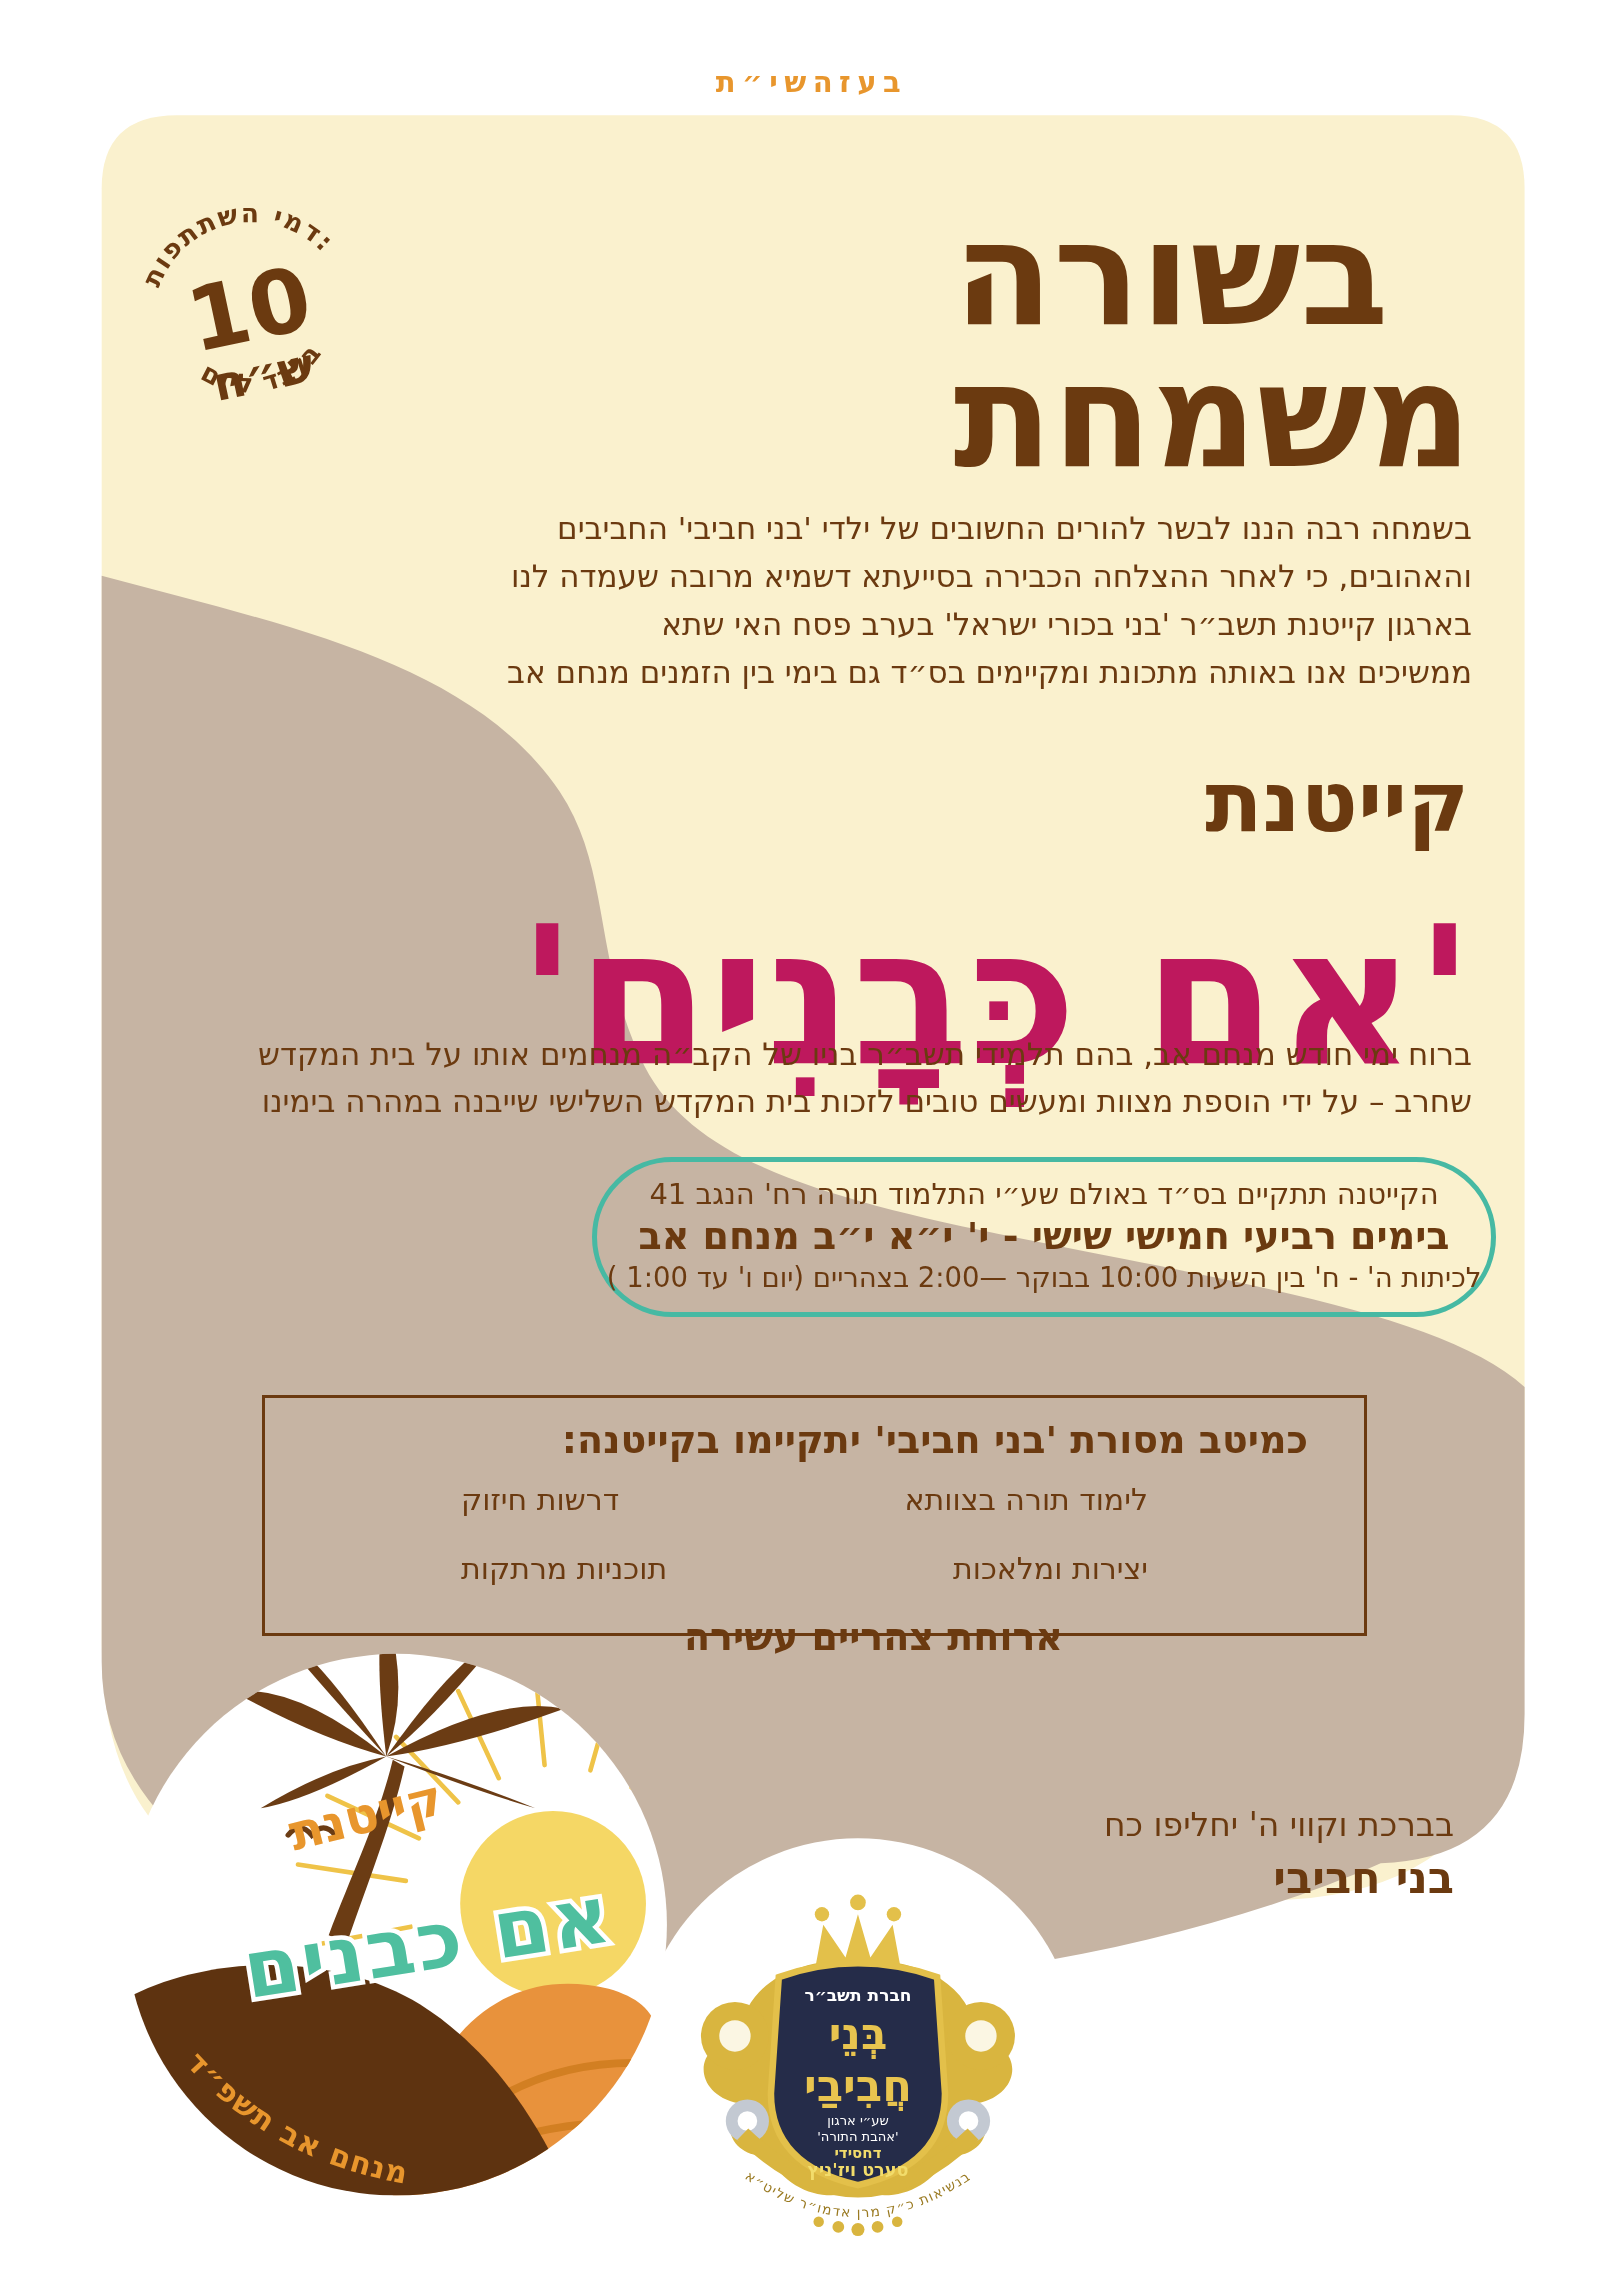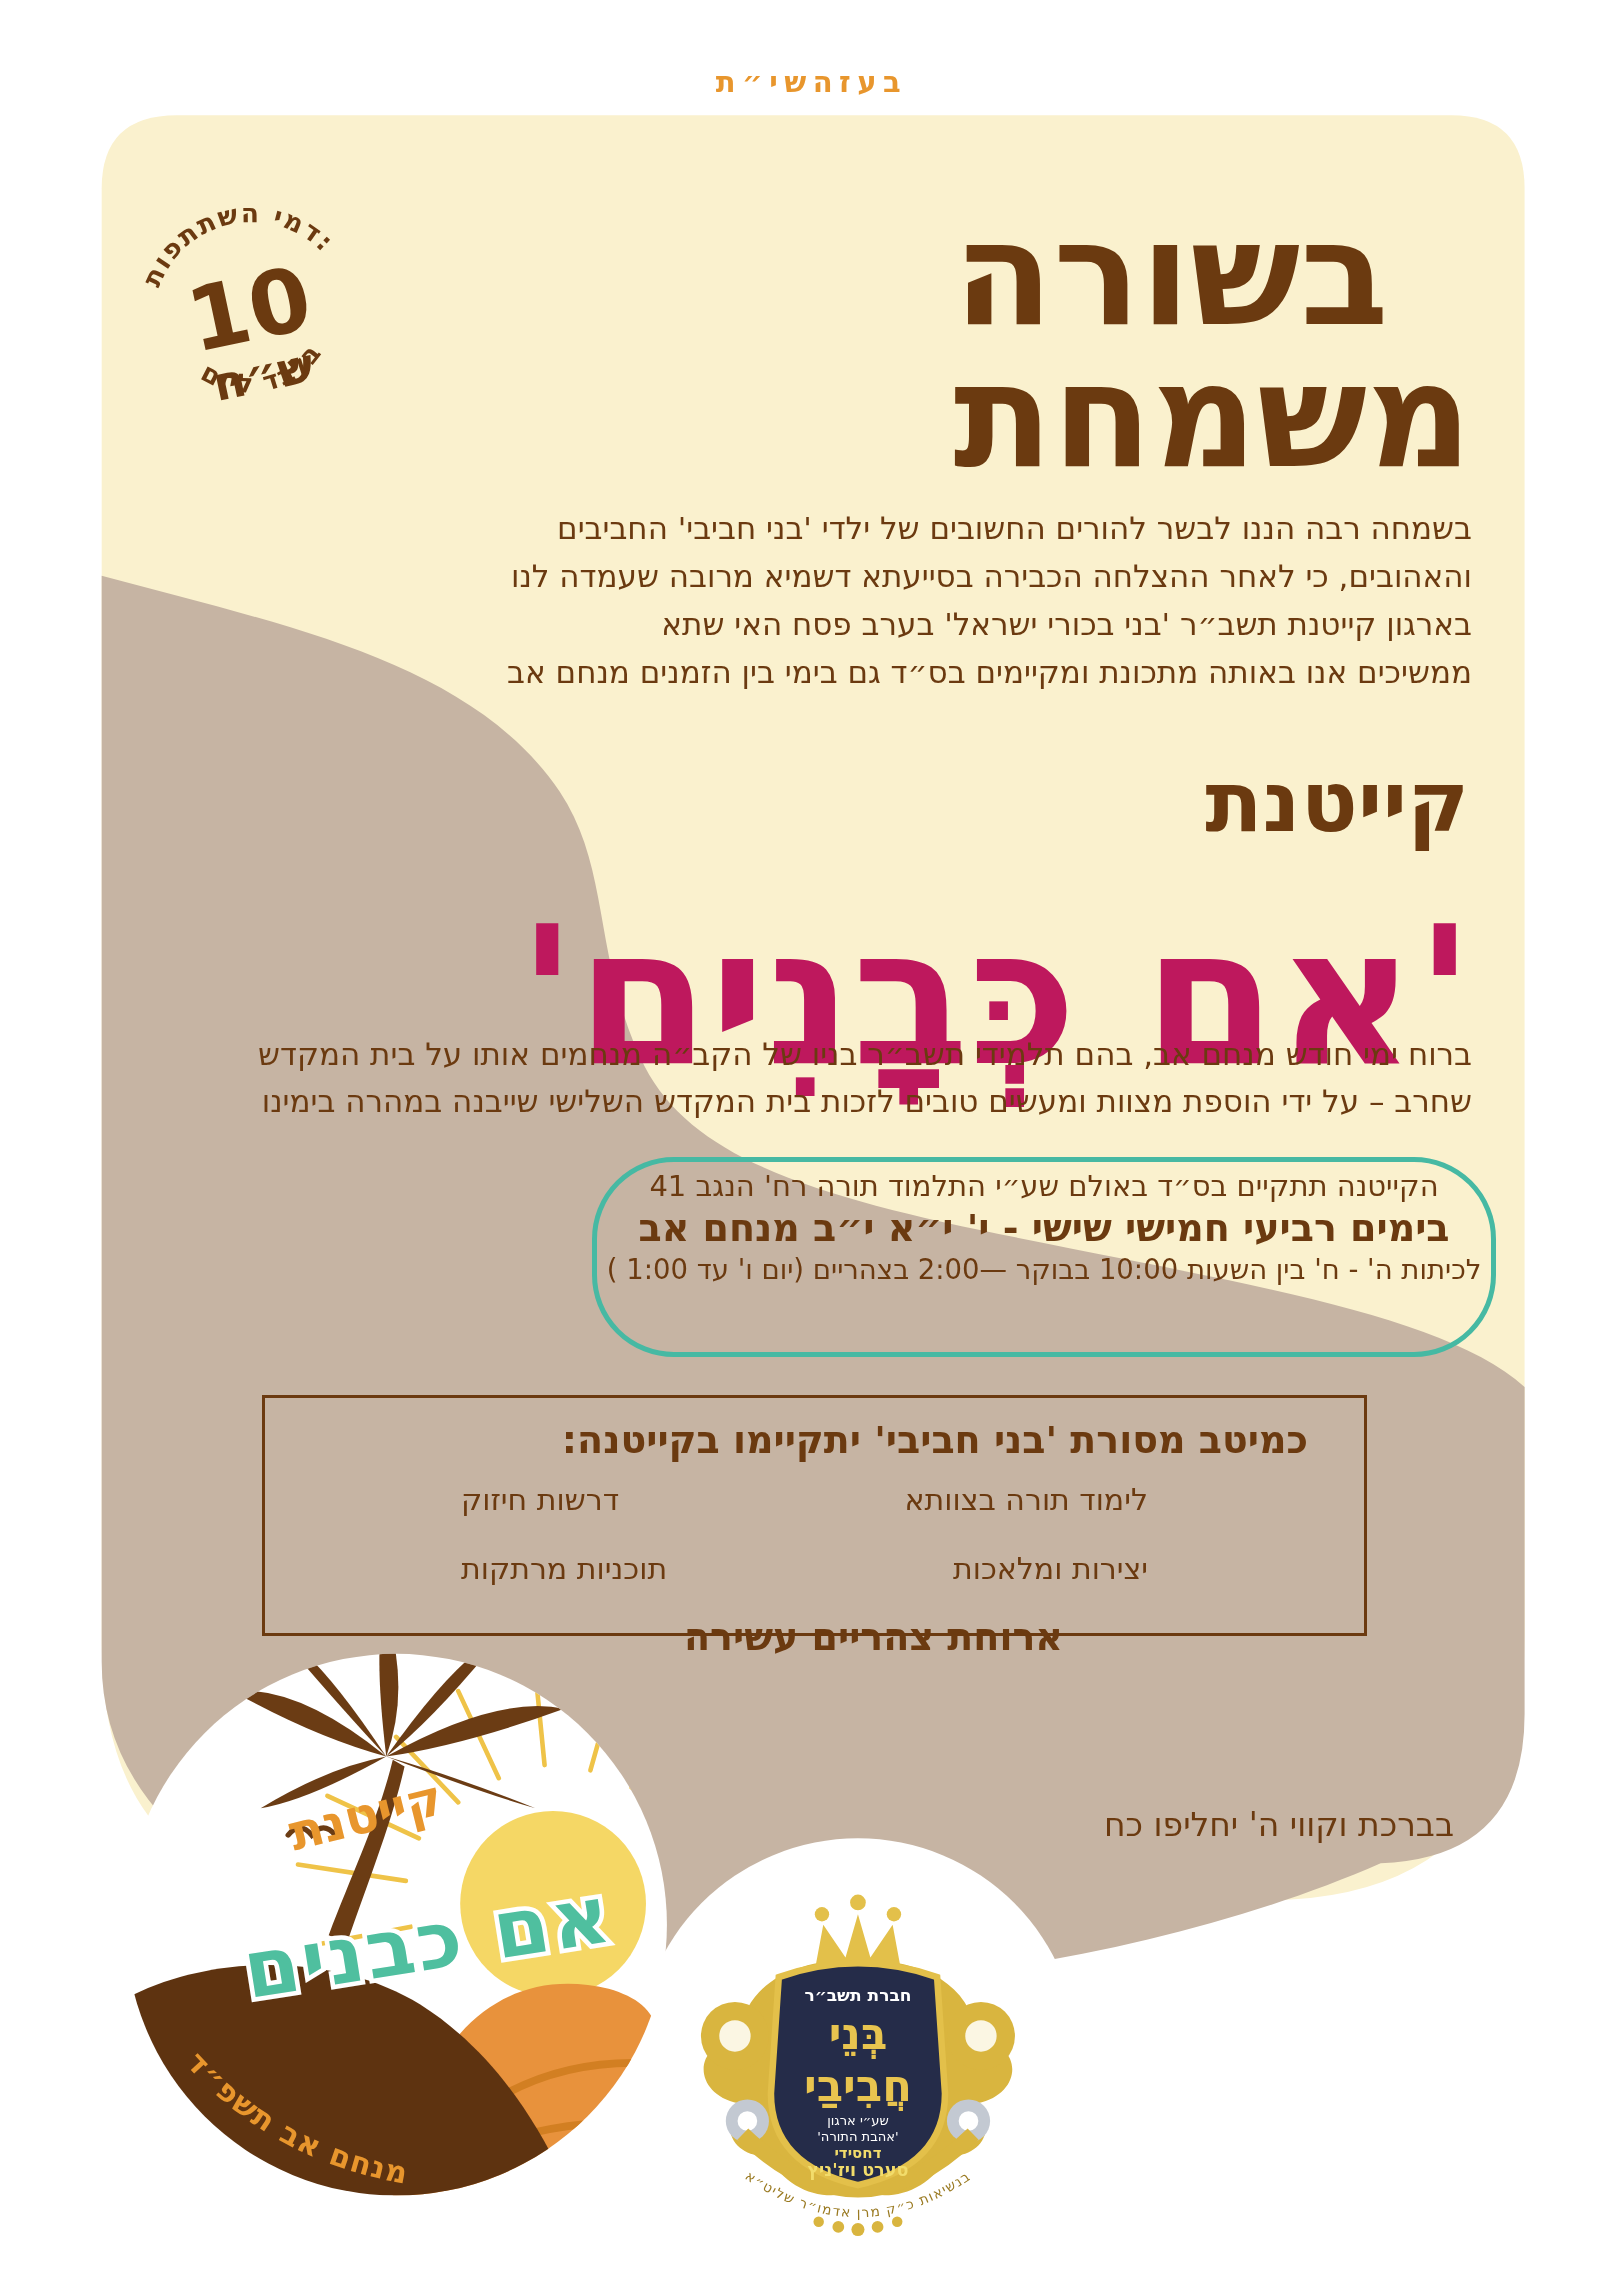--- a/index.html
+++ b/index.html
@@ -29,23 +29,23 @@
   }
   .bigname{
     right:149px;top:902px;text-align:right;color:#be185d;
     font-size:191px;font-weight:700;line-height:1;white-space:nowrap;
   }
   .theme{
     right:151px;top:1031px;text-align:right;color:#6B3A10;
     font-size:31px;line-height:1.5;white-space:nowrap;font-weight:500;
   }
   .teal-box{
-    left:592px;top:1157px;width:904px;height:200px;box-sizing:border-box;
+    left:592px;top:1157px;width:904px;height:160px;box-sizing:border-box;
     border:5.9px solid #46B9A3;border-radius:82px;
-    text-align:center;color:#6B3A10;padding-top:7px;
+    text-align:center;color:#6B3A10;padding-top:15px;
   }
   .teal-box .l1{font-size:29px;font-weight:500;}
   .teal-box .l2{font-size:38px;font-weight:900;margin-top:2.6px;}
   .teal-box .l3{font-size:27.5px;font-weight:500;margin-top:3px;}
   .program-box{
     left:262px;top:1395px;width:1105px;height:241px;box-sizing:border-box;
     border:3.3px solid #6B3A10;color:#6B3A10;
   }
   .program-box .pb-title{
     padding:20px 56px 0 0;text-align:right;font-size:38px;font-weight:900;
@@ -239,14 +239,15 @@
   </div>
   <div class="pb-row r2">
     <span>יצירות ומלאכות</span>
     <span>תוכניות מרתקות</span>
   </div>
   <div class="pb-footer">ארוחת צהריים עשירה</div>
 </div>
 
 <div class="abs signoff rtl">
   <div class="s1">בברכת וקווי ה' יחליפו כח</div>
+  <div class="s2">בני חביבי</div>
 </div>
 
 
 </body></html>

